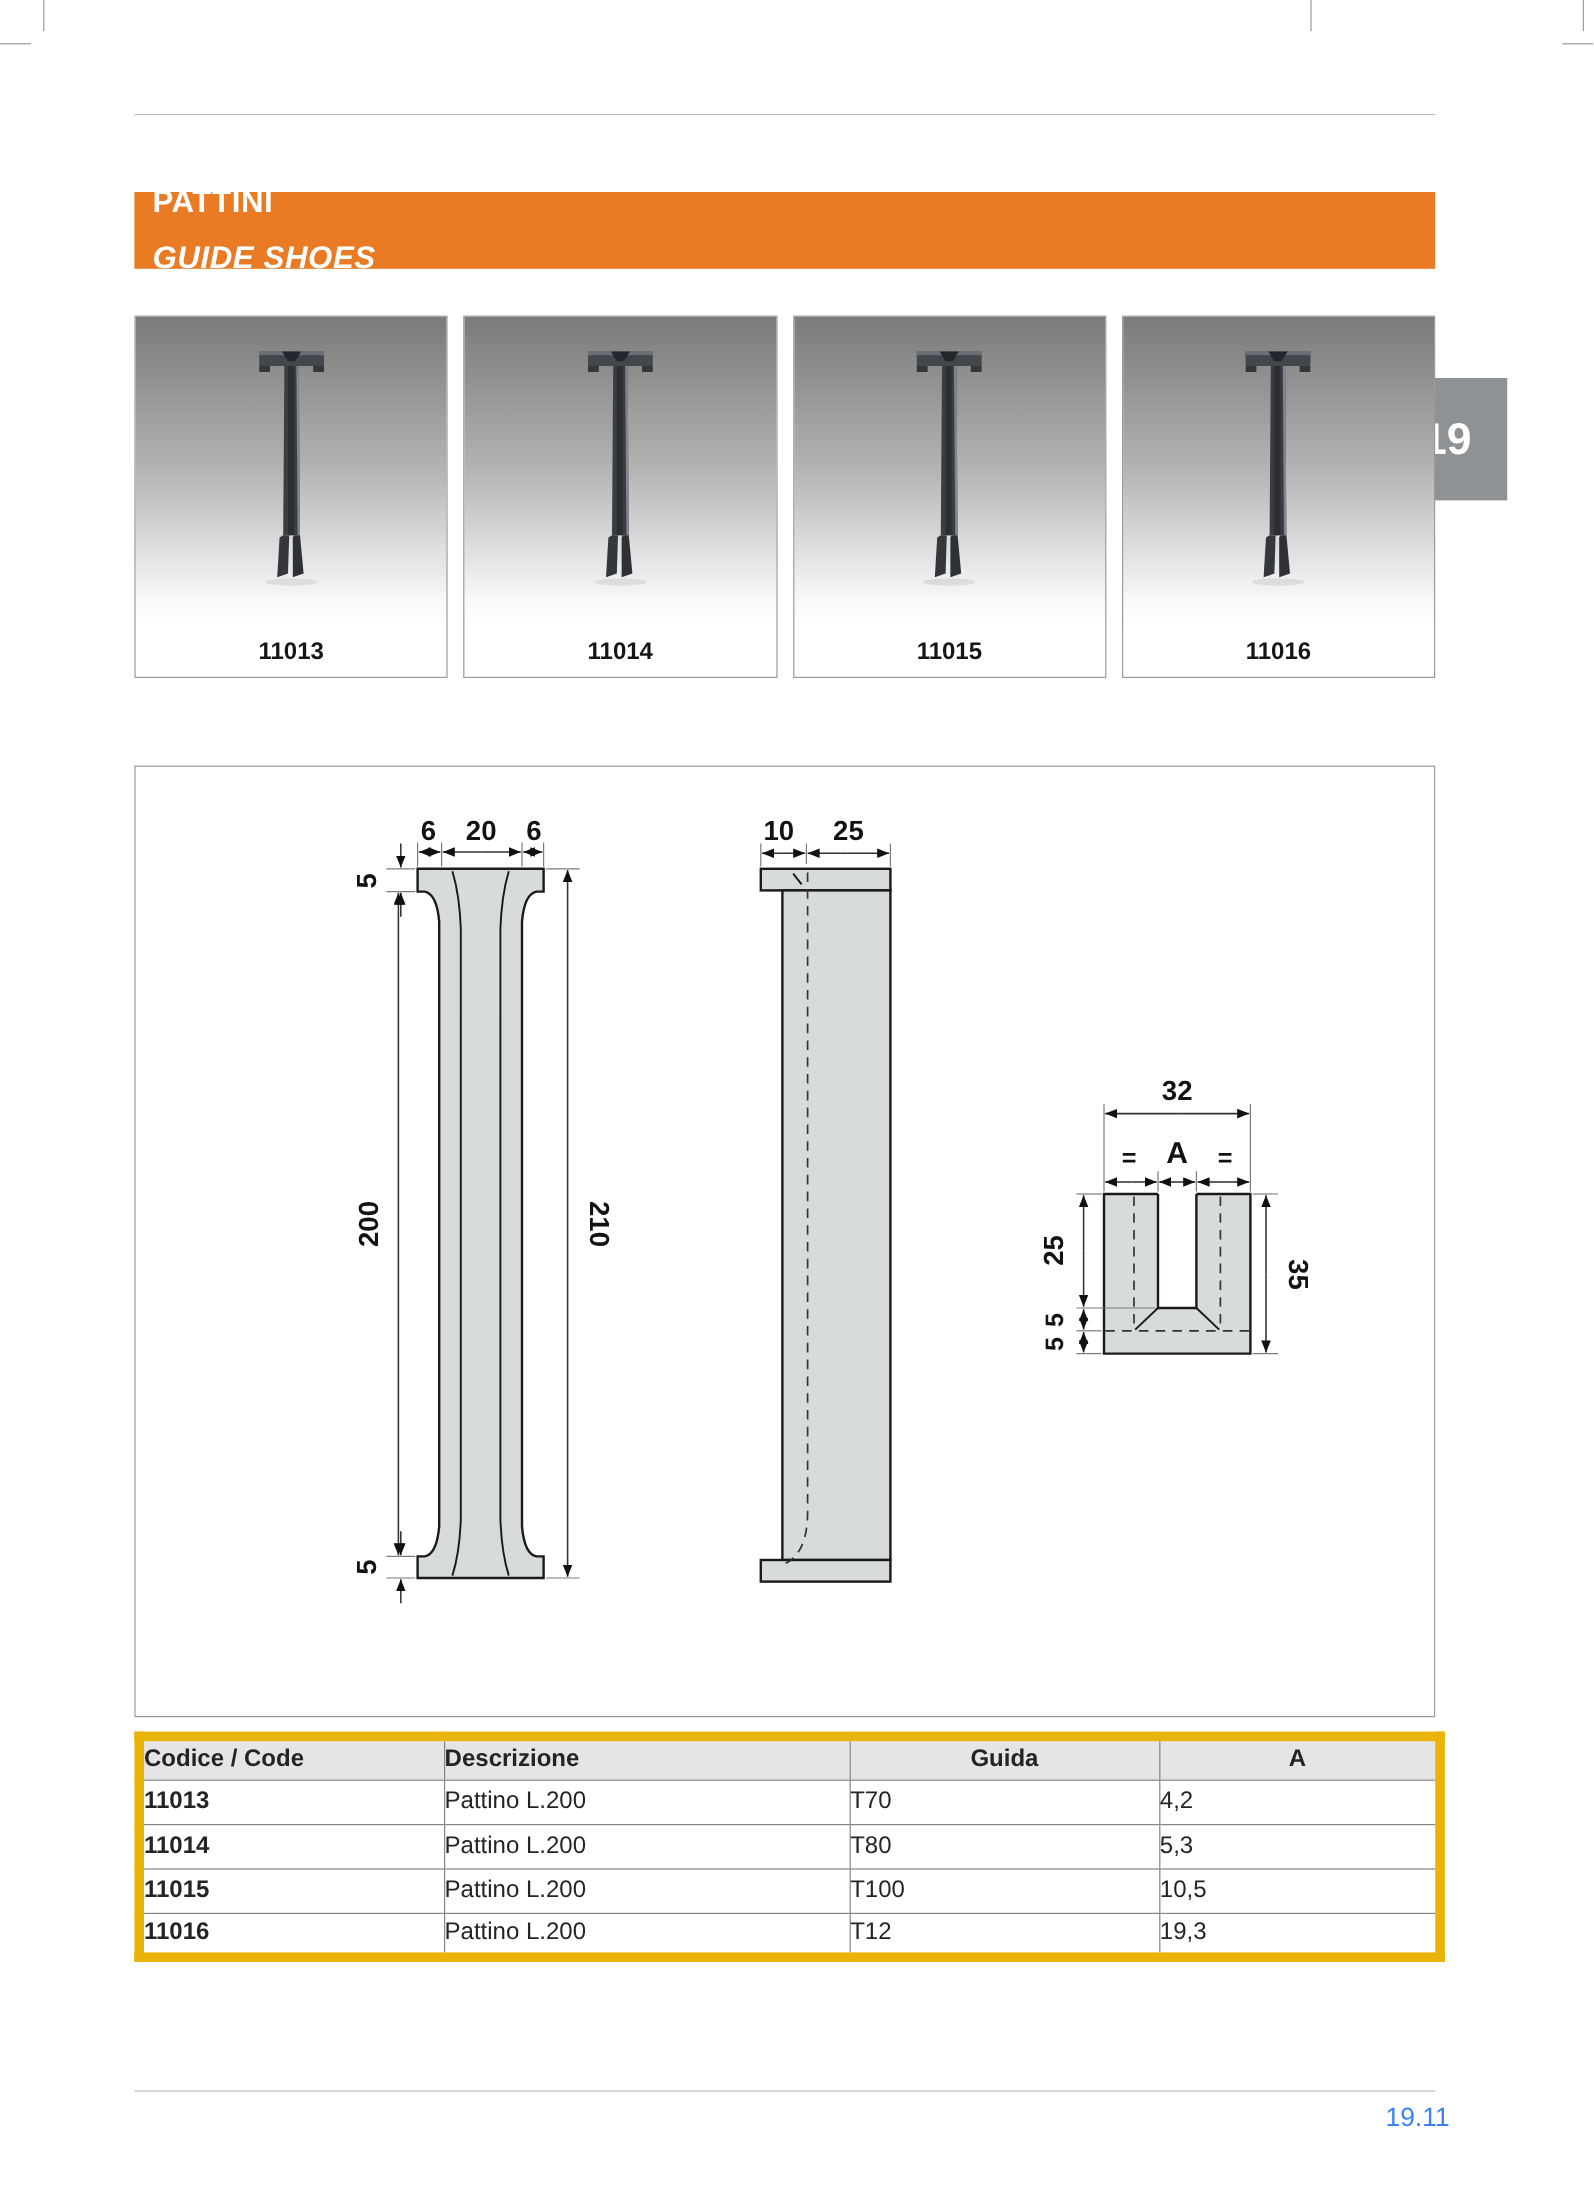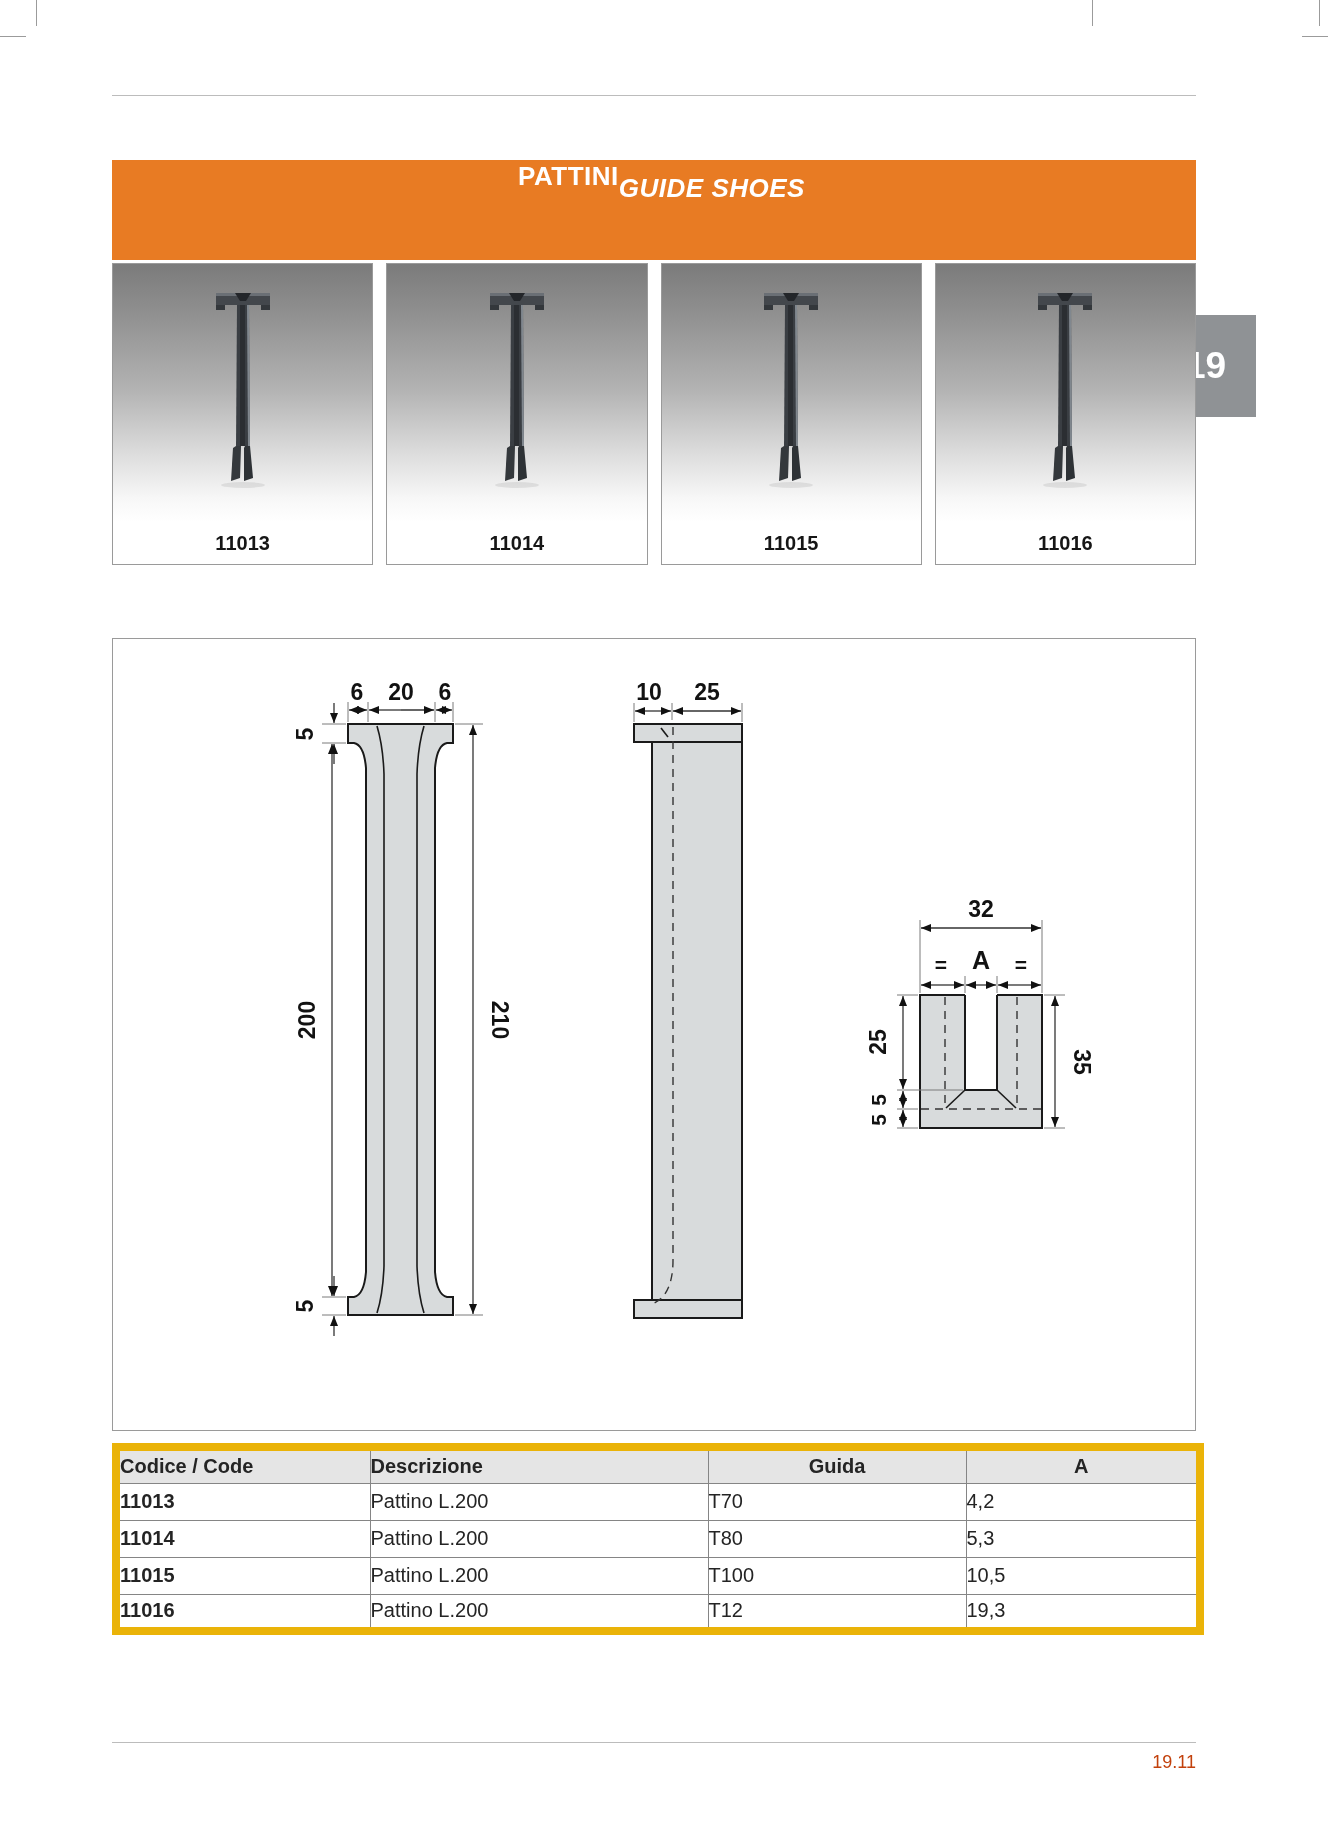--- a/index.html
+++ b/index.html
@@ -6,22 +6,22 @@
   #page{position:relative;width:1328px;height:1842px;background:#fff;
         font-family:"Liberation Sans",sans-serif;overflow:hidden;}
 
   
   .cmark{position:absolute;background:#9b9b9b;}
 
   
   .top-rule{position:absolute;left:112px;top:95px;width:1084px;height:1px;background:#bcbcbc;}
 
   
-  .banner{position:absolute;left:112px;top:160px;width:1084px;height:100px;
-          background:#e87b23;color:#fff;display:flex;
+  .banner{position:absolute;left:112px;top:160px;width:1084px;height:64px;
+          background:#e87b23;color:#fff;display:flex;flex-direction:column;
           justify-content:center;padding-left:15px;box-sizing:border-box;}
   .banner .t1{font-size:26px;font-weight:bold;line-height:1.3;letter-spacing:.5px;}
   .banner .t2{font-size:26px;font-weight:bold;font-style:italic;line-height:1.3;letter-spacing:.5px;margin-top:12px;}
 
   
   .products{position:absolute;left:112px;top:263px;width:1084px;height:302px;
             display:grid;grid-template-columns:repeat(4,1fr);gap:13px;}
   .pbox{position:relative;border:1px solid #9a9a9a;box-sizing:border-box;
         background:linear-gradient(180deg,#7b7b7b 0%,#8f8f8f 16%,#b3b3b3 42%,
                    #dedede 64%,#f7f7f7 78%,#ffffff 86%,#ffffff 100%);}
@@ -54,22 +54,22 @@
   table.parts th,table.parts td{border:1px solid #858585;height:37px;padding:0;box-sizing:border-box;}
   table.parts th{background:#e5e5e5;font-weight:bold;height:36px;}
   table.parts{border:8px solid #eab308;}
   .al{text-align:left;padding-left:11px;}
   .ac{}
   td.code{font-weight:bold;}
   .w1{width:254px;} .w2{width:338px;} .w3{width:258px;} .w4{width:234px;}
 
   
   .foot-rule{position:absolute;left:112px;top:1742px;width:1084px;height:1px;background:#bcbcbc;}
-  .pagenum{position:absolute;left:112px;top:1752px;width:1084px;text-align:right;
-           color:#c2410c;font-size:18px;}
+  .pagenum{position:absolute;left:124px;top:1752px;width:1084px;text-align:right;
+           color:#3b82f6;font-size:22px;}
 </style>
 </head>
 <body>
 
 <div id="page">
 
   <div class="cmark" style="left:36px;top:0;width:1px;height:26px;"></div>
   <div class="cmark" style="left:0;top:36px;width:26px;height:1px;"></div>
   <div class="cmark" style="left:1092px;top:0;width:1px;height:26px;"></div>
   <div class="cmark" style="left:1319px;top:0;width:1px;height:26px;"></div>

